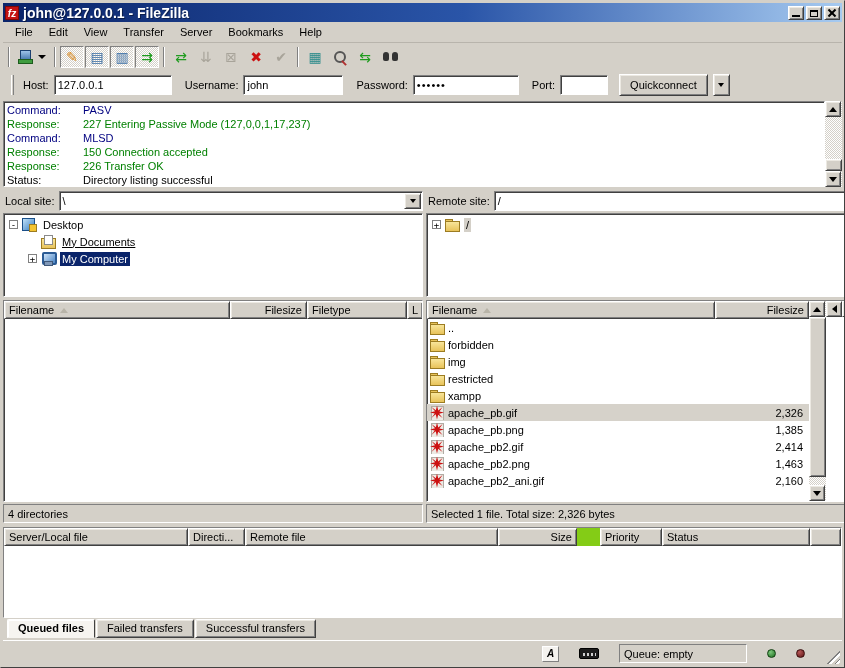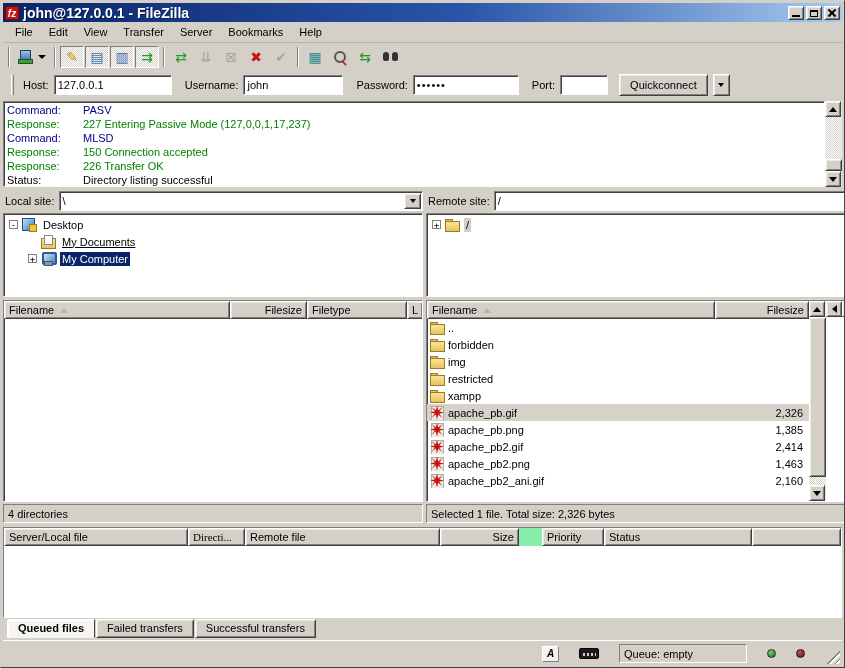--- a/index.html
+++ b/index.html
@@ -144,22 +144,22 @@
   .ic-documents::after{content:"";position:absolute;left:4px;top:0;width:7px;height:8px;background:#fff;border:1px solid #8a8a8a;}
   .ic-computer::before{content:"";position:absolute;left:2px;top:0;width:11px;height:9px;background:linear-gradient(135deg,#cfe4f8,#4a84c4);border:2px solid #2a5a94;border-radius:2px;}
   .ic-computer::after{content:"";position:absolute;left:4px;bottom:0;width:7px;height:3px;background:#8098b8;border:1px solid #405878;}
   
   .panestatus{height:19px;flex:none;margin-top:2px;border:1px solid;border-color:#808080 #fff #fff #808080;
     display:flex;align-items:center;padding:0 4px;background:#d4d0c8;white-space:nowrap;overflow:hidden;}
   
   .queuegap{height:4px;flex:none;}
   .queuebox{flex:1;display:flex;flex-direction:column;border:1px solid;border-color:#808080 #fff #fff #808080;
     box-shadow:inset 1px 1px 0 #404040;background:#fff;overflow:hidden;min-height:70px;}
-  .qheader{height:18px;flex:none;display:flex;background:#86efac;}
-  .q1{width:184px;}.q2{width:57px;font-family:Liberation Serif, serif;}.q3{width:195px;}.q4{width:79px;}.q5{width:62px;margin-left:23px;}.q6{width:148px;}
+  .qheader{height:18px;flex:none;display:flex;background:#84cc16;}
+  .q1{width:184px;}.q2{width:57px;}.q3{width:253px;}.q4{width:79px;}.q5{width:62px;margin-left:23px;}.q6{width:148px;}
   .qbody{flex:1;background:#fff;}
   
   .tabsrow{height:22px;flex:none;display:flex;align-items:flex-start;gap:1px;padding:1px 0 0 4px;}
   .tab{height:19px;padding:2px 10px 0 10px;background:#d4d0c8;border:1px solid;border-color:#fff #404040 #404040 #fff;
     box-shadow:inset 1px 1px 0 #ece9e2,inset -1px -1px 0 #808080;border-radius:2px 2px 0 0;white-space:nowrap;}
   .tab.active{background:#f6f4f0;font-weight:bold;border-bottom-color:#f6f4f0;box-shadow:inset 1px 1px 0 #fff;}
   
   .statusbar{height:25px;flex:none;display:flex;align-items:center;justify-content:flex-end;gap:20px;padding:2px 2px 1px 2px;border-top:1px solid #fff;}
   .ind-a{width:17px;height:16px;background:#f4f2ee;border:1px solid;border-color:#fff #808080 #808080 #fff;
     display:flex;align-items:center;justify-content:center;font-weight:bold;font-size:10px;font-style:italic;}

